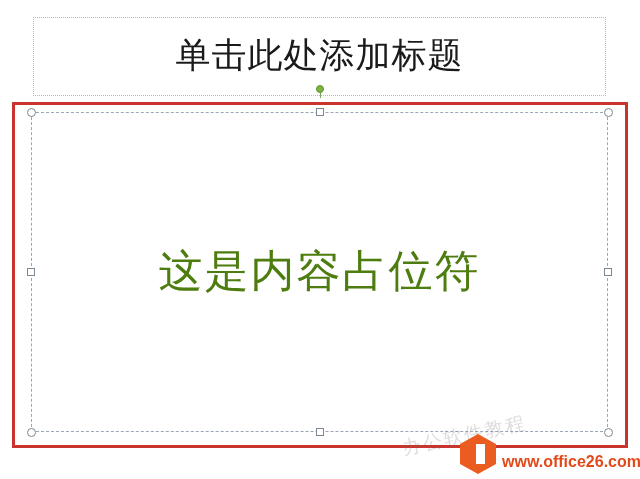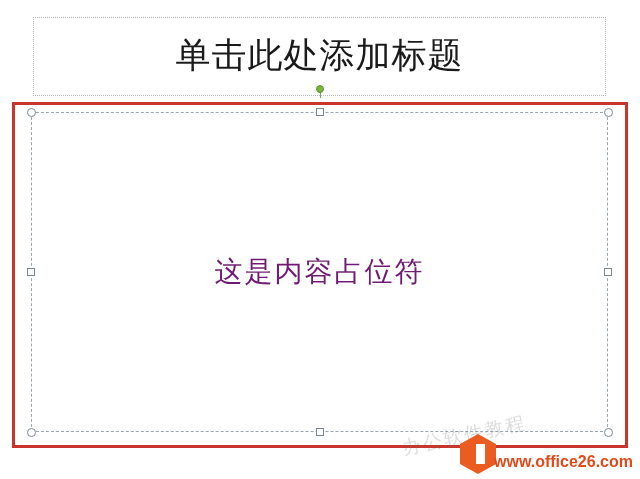--- a/index.html
+++ b/index.html
@@ -95,23 +95,23 @@
     width: 577px;
     height: 320px;
     box-sizing: border-box;
     border: 1px dashed #9aa6b2;
     display: flex;
     align-items: center;
     justify-content: center;
   }
   #content-text {
     font-family: "Liberation Serif", "DejaVu Serif", serif;
-    font-size: 28px;
+    font-size: 44px;
     line-height: 1.1;
-    color: #701a75;
+    color: #4d7c0f;
     letter-spacing: 2px;
     white-space: nowrap;
     user-select: none;
   }
 
   
   .handle {
     position: absolute;
     box-sizing: border-box;
     background: #ffffff;
@@ -151,21 +151,21 @@
     font-family: "Liberation Sans", "DejaVu Sans", sans-serif;
     font-size: 20px;
     font-weight: bold;
     line-height: 1;
     white-space: nowrap;
   }
   #watermark-brand .b-blue { color: #1a6fc4; }
   #watermark-brand .b-red  { color: #d93025; }
   #watermark-url {
     position: absolute;
-    left: 36px;
+    left: 44px;
     top: 25px;
     font-family: "Liberation Sans", "DejaVu Sans", sans-serif;
     font-size: 16px;
     font-weight: bold;
     color: #e24a1a;
     line-height: 1;
     white-space: nowrap;
   }
   #watermark-ghost {
     position: absolute;

